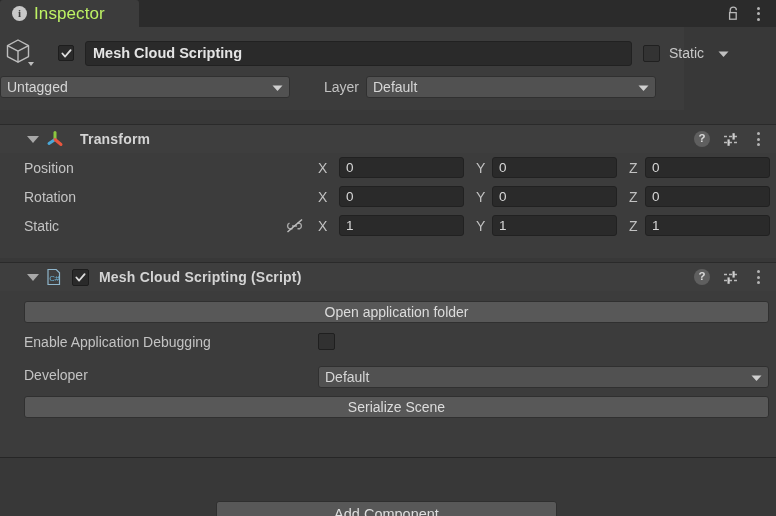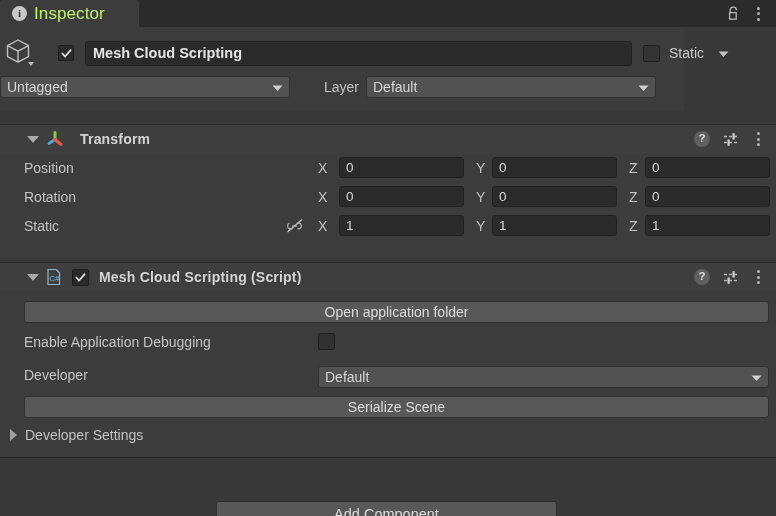--- a/index.html
+++ b/index.html
@@ -327,22 +327,18 @@
       <span>Default</span>
       <span class="dd-caret">
         <svg width="11" height="8" viewBox="0 0 11 8">
             <path d="M0.5 1.5 L10.5 1.5 L5.5 7 Z" fill="#cfcfcf"></path>
           </svg>
       </span>
     </span>
 
     <div class="wide-button" style="position:absolute;left:24px;top:105px;width:745px;">Serialize Scene</div>
 
-    <div style="position:absolute;left:10px;top:136px;display:flex;align-items:center;gap:8px;">
-      <span class="tri-right"></span>
-      <span class="field-label">Developer Settings</span>
-    </div>
   </div>
 
   <div class="footer-div"></div>
   <div class="addcomp">Add Component</div>
 
 </div>
 
 </body></html>

